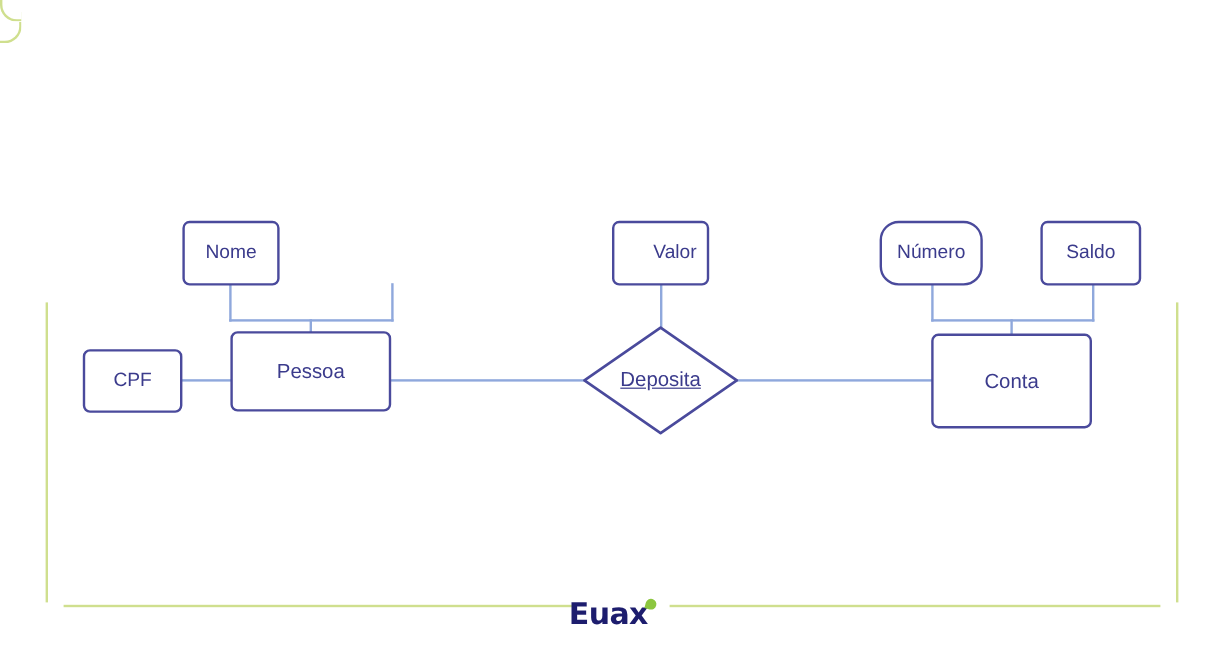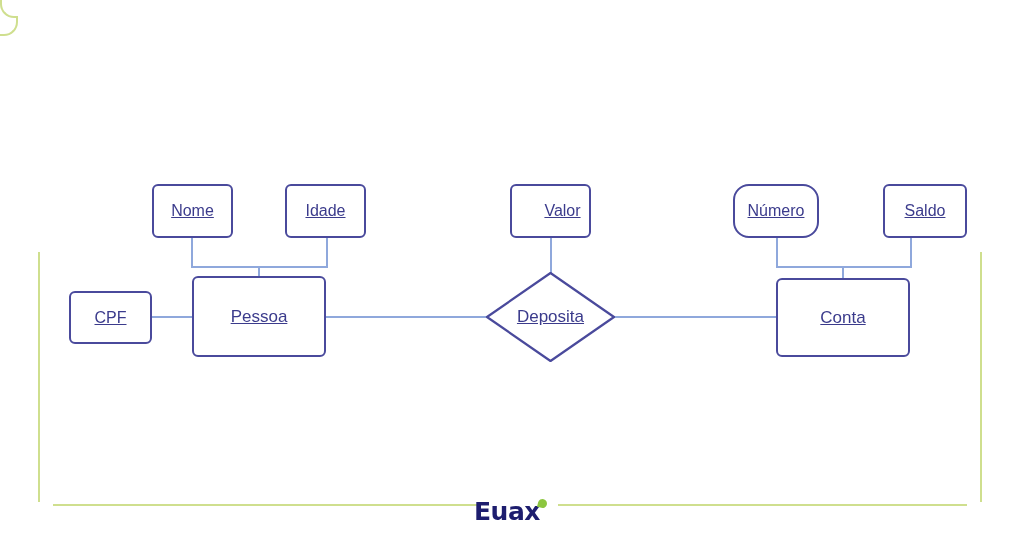--- a/index.html
+++ b/index.html
@@ -86,21 +86,20 @@
     border-radius: 6px;
     font-size: 16px;
   }
   .entity-box {
     border-radius: 6px;
     font-size: 17px;
   }
   .node span {
     pointer-events: none;
     white-space: nowrap;
-    text-decoration: underline;
   }
 
   
   .diamond-wrap {
     position: absolute;
     z-index: 3;
   }
   .diamond-wrap svg {
     display: block;
   }
@@ -192,41 +191,38 @@
   <div class="conn conn-v" style="left:910px; top:236px; height:32px;"></div>
 
   <div class="conn conn-h" style="left:776px; top:266px; width:136px;"></div>
 
   <div class="conn conn-v" style="left:842px; top:266px; height:16px;"></div>
 
   <div class="node attr-box" style="left:152px; top:184px; width:81px; height:54px;">
     <span>Nome</span>
   </div>
 
-  <div class="node attr-box" style="left:285px; top:184px; width:81px; height:54px;">
-    <span>Idade</span>
-  </div>
 
   <div class="node attr-box" style="left:69px; top:291px; width:83px; height:53px;">
     <span>CPF</span>
   </div>
 
   <div class="node attr-box" style="left:510px; top:184px; width:81px; height:54px;padding-left:24px;">
     <span>Valor</span>
   </div>
 
   <div class="node attr-box" style="left:733px; top:184px; width:86px; height:54px;border-radius:16px;">
     <span>Número</span>
   </div>
 
-  <div class="node attr-box" style="left:867px; top:184px; width:84px; height:54px;margin-left:16px;">
+  <div class="node attr-box" style="left:867px; top:184px; width:84px; height:54px;">
     <span>Saldo</span>
   </div>
 
-  <div class="node entity-box" style="left:192px; top:276px; width:134px; height:81px;">
+  <div class="node entity-box" style="left:192px; top:276px; width:134px; height:67px;">
     <span>Pessoa</span>
   </div>
 
   <div class="node entity-box" style="left:776px; top:278px; width:134px; height:79px;text-align:center;">
     <span>Conta</span>
   </div>
 
   <div class="diamond-wrap" style="left:485px; top:271px; width:131px; height:92px;">
     <svg width="131" height="92" viewBox="0 0 131 92">
       <polygon points="65.5,2 129,46 65.5,90 2,46" fill="#ffffff" stroke="#4a4a9c" stroke-width="2.2" stroke-linejoin="round"></polygon>

